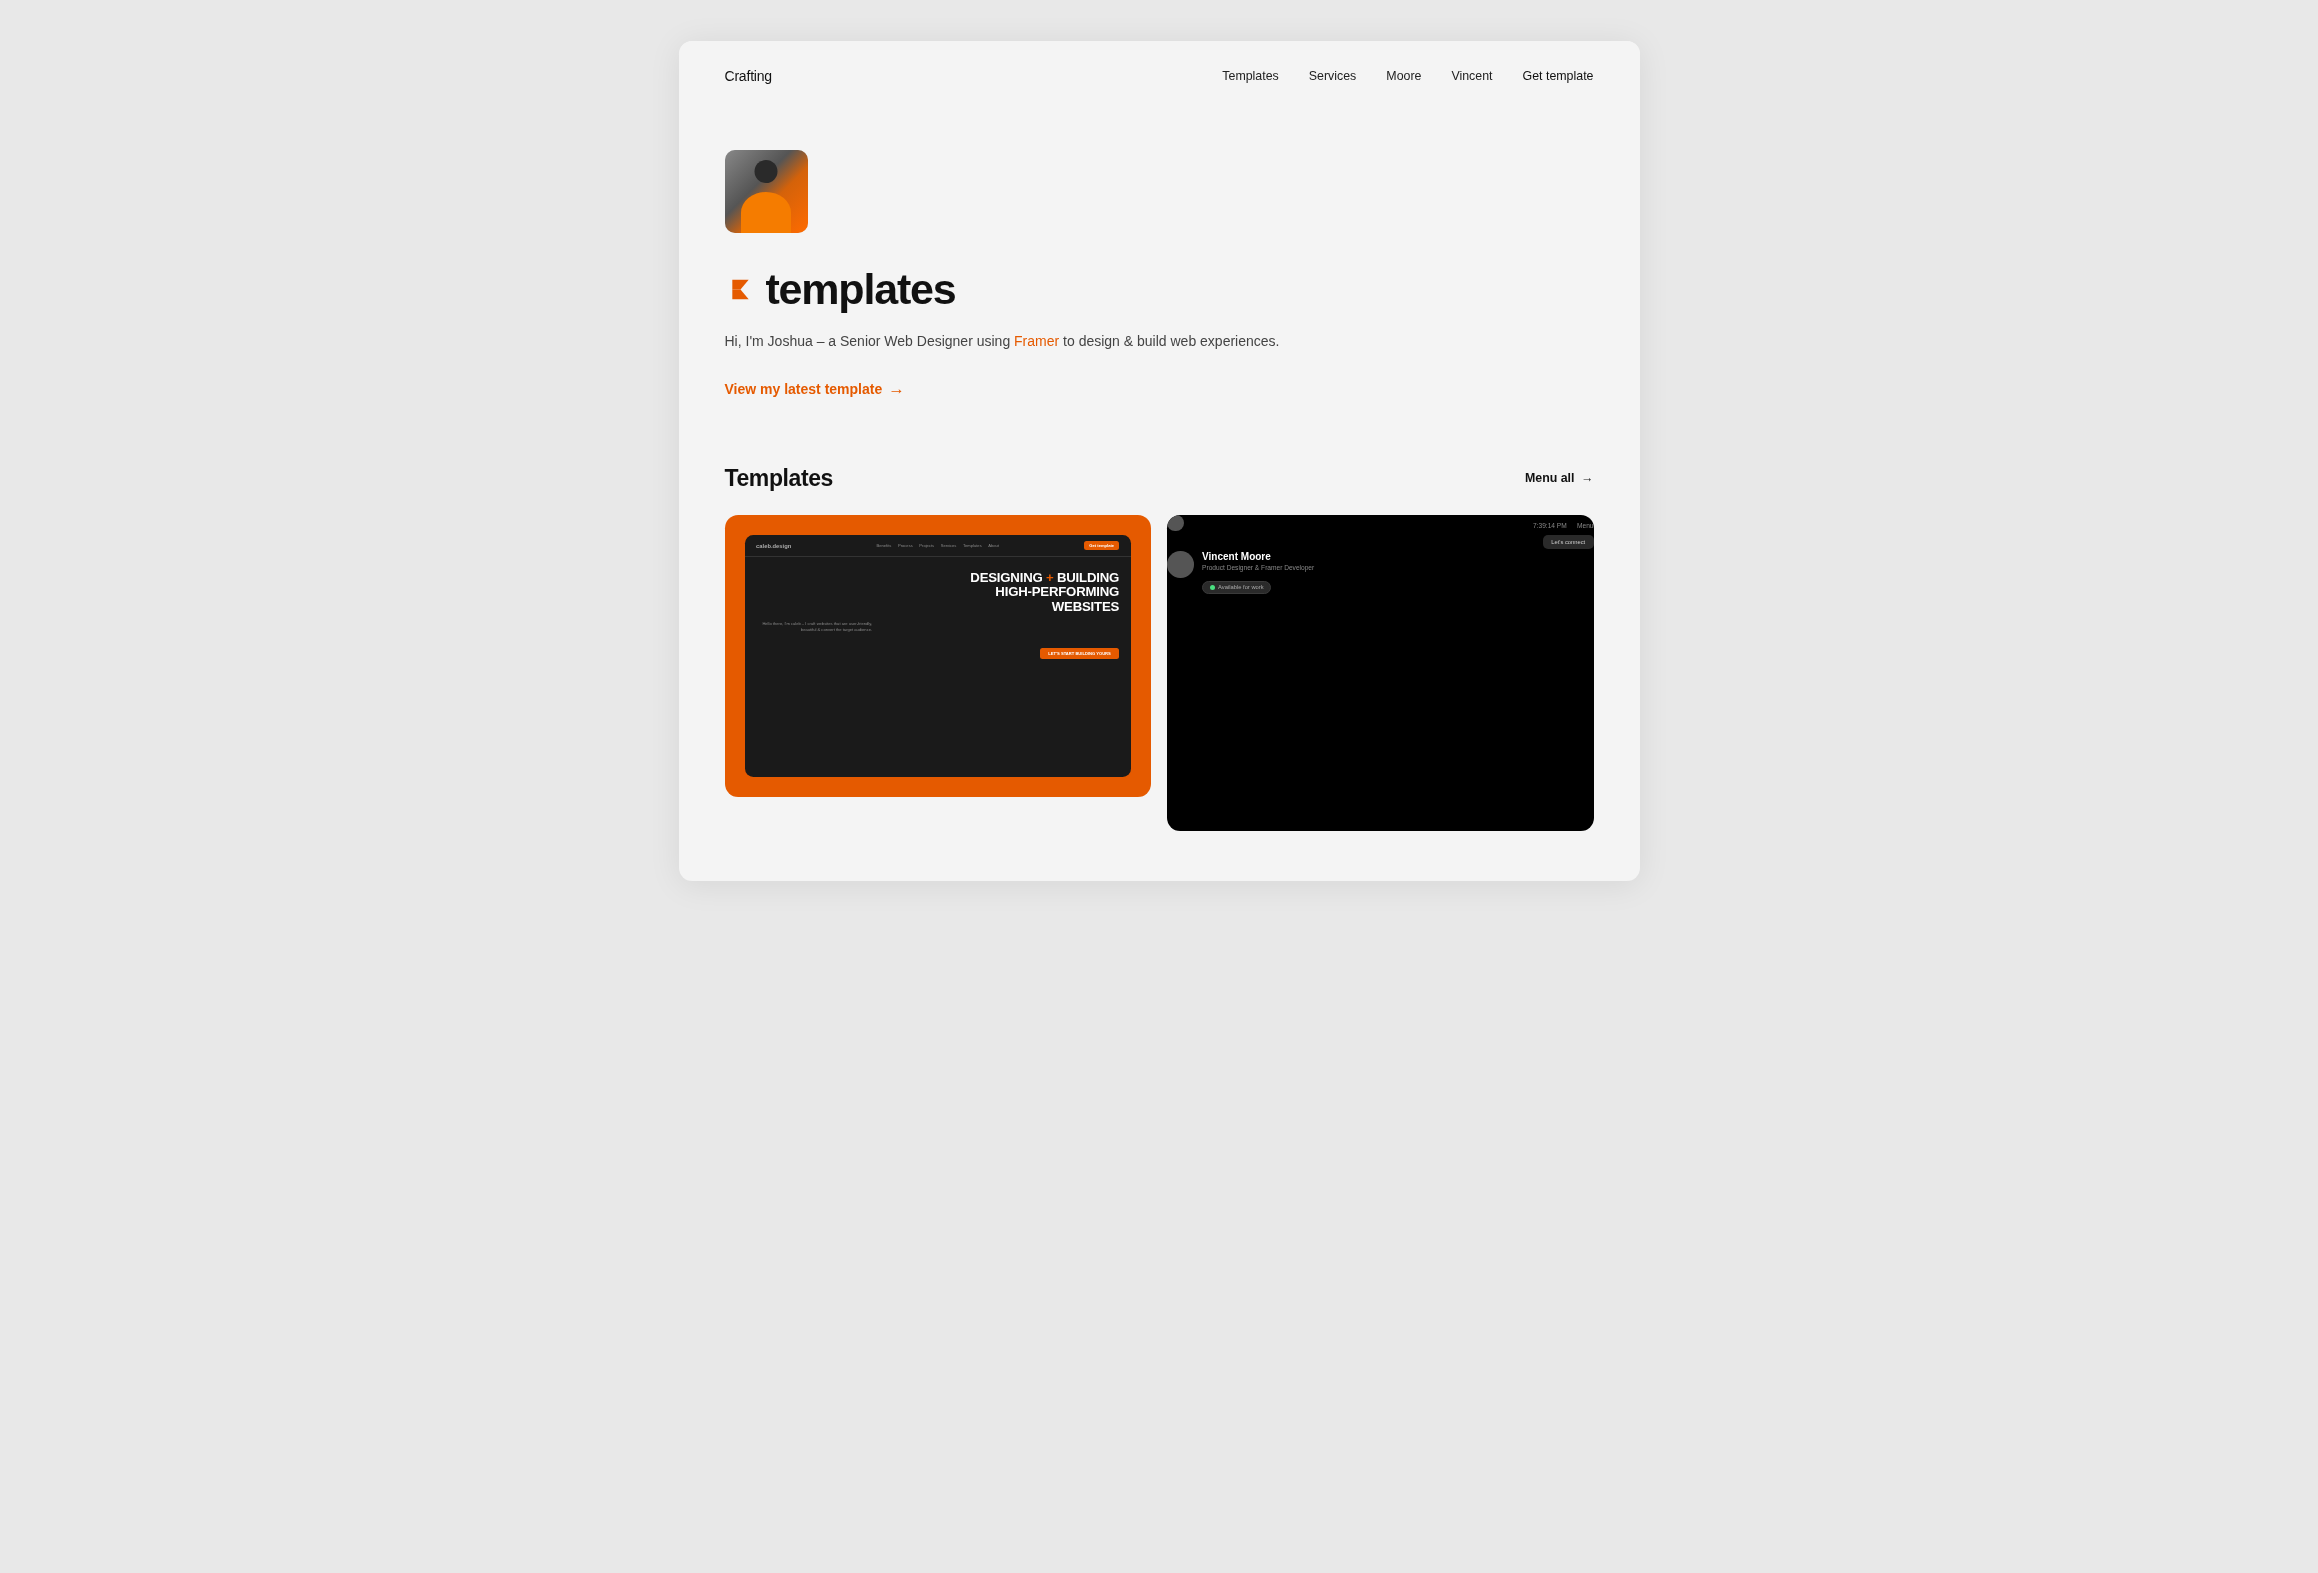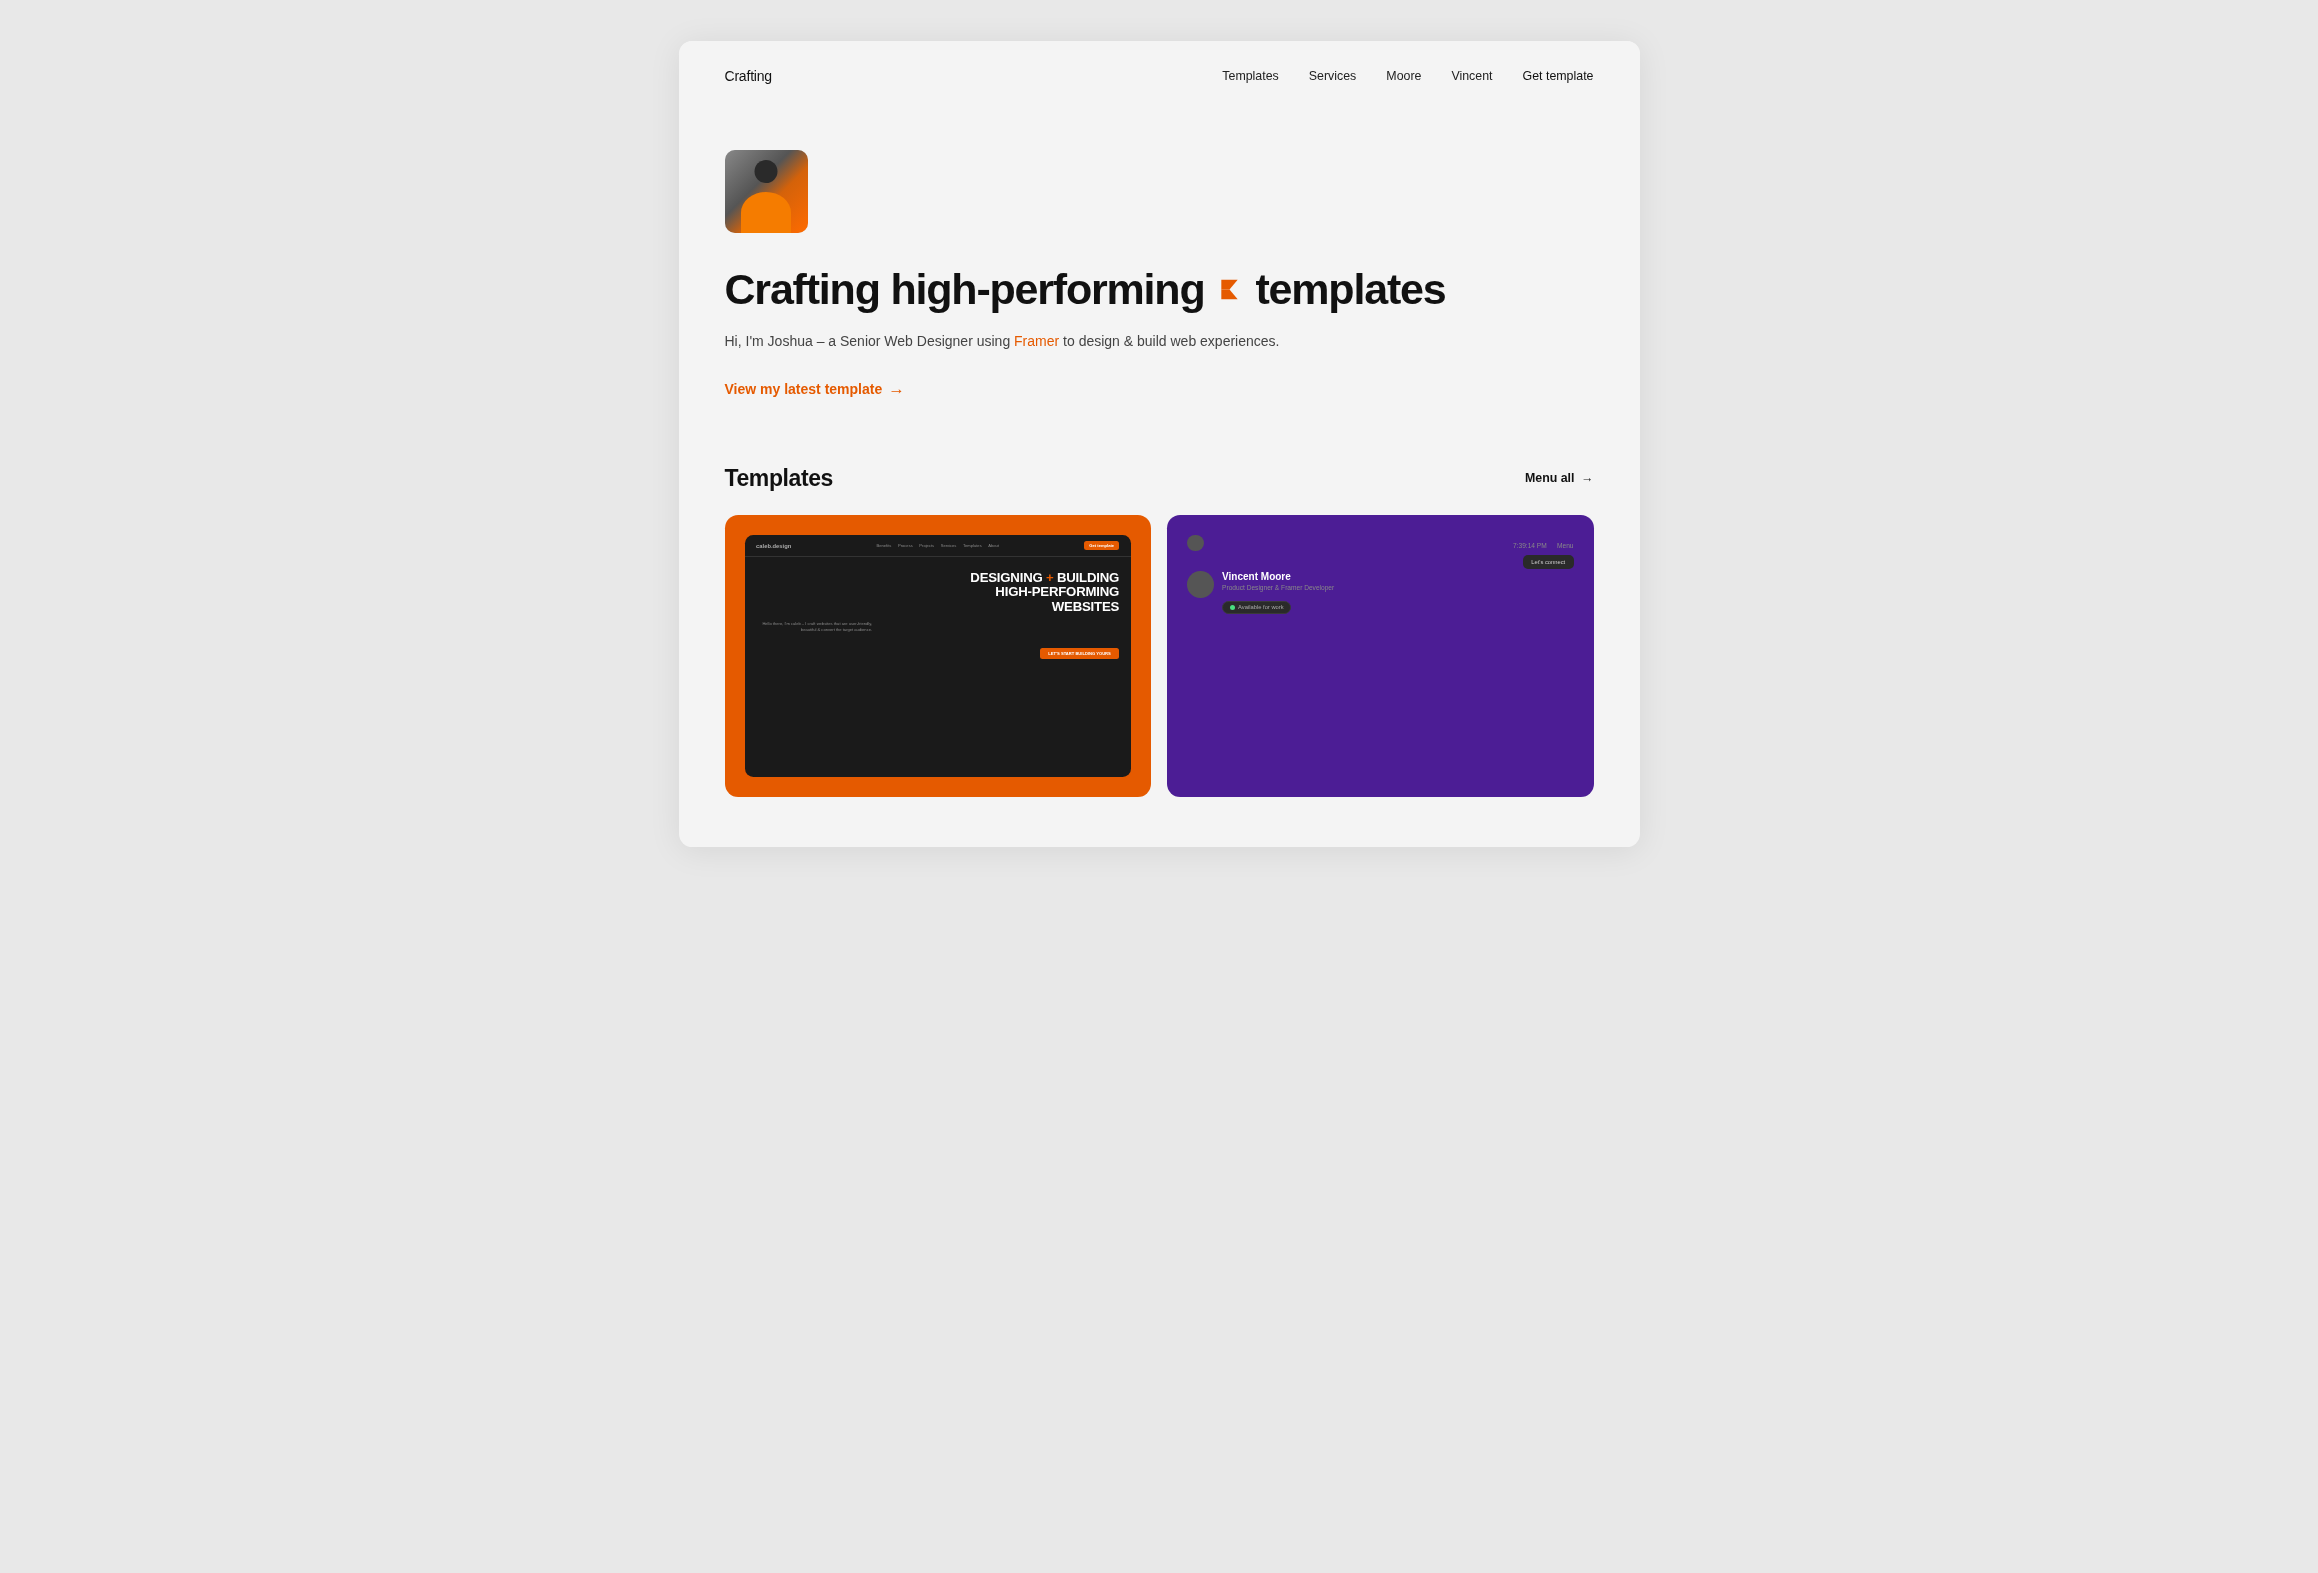--- a/index.html
+++ b/index.html
@@ -283,26 +283,25 @@
       font-size: 4.1px;
       padding: 3.3px 8.3px;
       border-radius: 2.5px;
       font-weight: 700;
       display: inline-block;
       text-transform: uppercase;
     }
 
     
     .template-card-2 {
-      background-color: #4c1d95;
+      background-color: #000000;
       border-radius: 13.2px;
       overflow: hidden;
-      height: 282px;
+      height: 316px;
       position: relative;
-      padding: 20px;
     }
 
     .template-card-2-inner {
       width: 100%;
       height: 100%;
       position: relative;
     }
 
     .template-card-2-topbar {
       display: flex;
@@ -406,21 +405,20 @@
       <a class="nav-cta">Get template</a>
     </nav>
   </header>
 
   <section class="hero">
     <div class="avatar-container">
       <div class="avatar-image"></div>
     </div>
 
     <h1 class="hero-title">
-      <span>Crafting high-performing</span>
       <span class="framer-icon">
         <svg width="31" height="31" viewBox="0 0 38 38" fill="none" xmlns="http://www.w3.org/2000/svg">
           <path d="M9 7H29L19 19H9V7Z" fill="#e55a00"></path>
           <path d="M9 19H19L29 31H9V19Z" fill="#e55a00"></path>
         </svg>
       </span>
       <span>templates</span>
     </h1>
 
     <p class="hero-subtitle">

